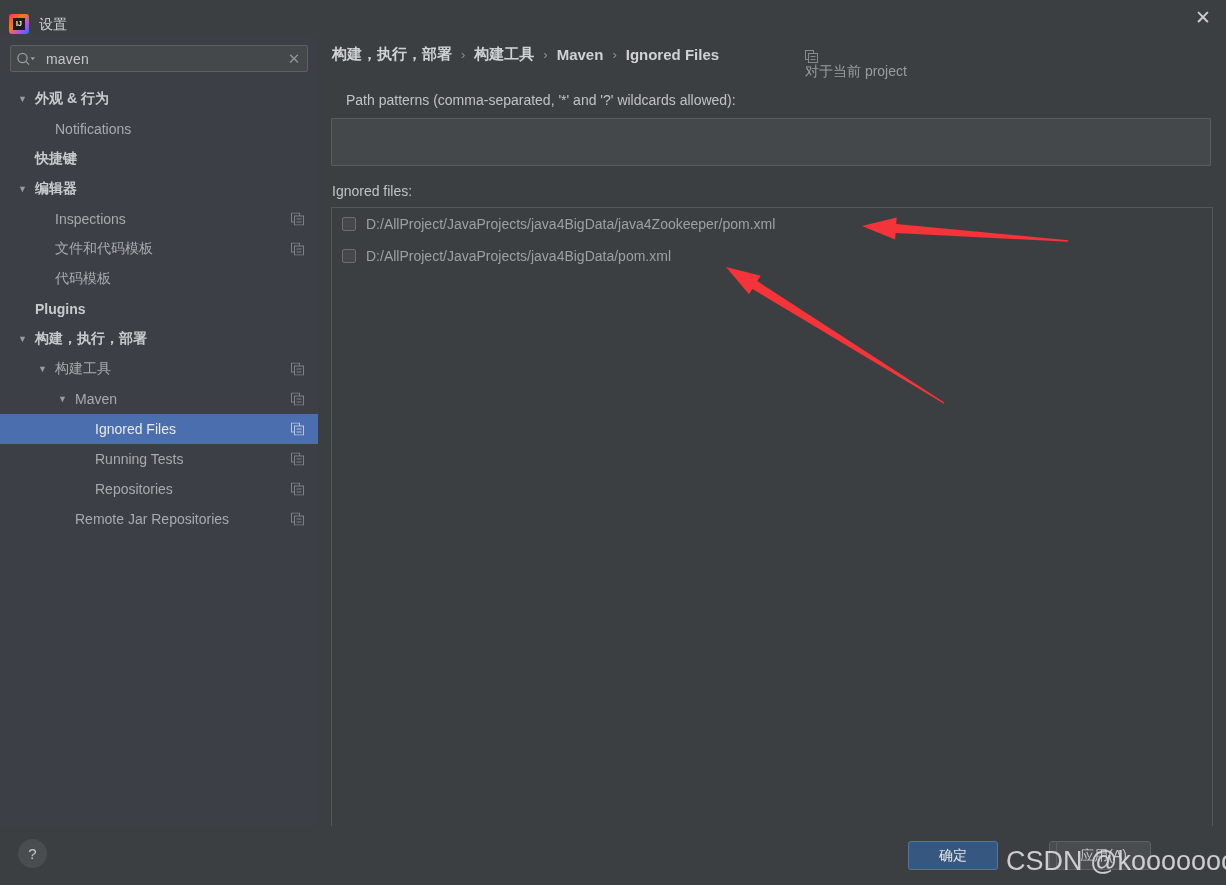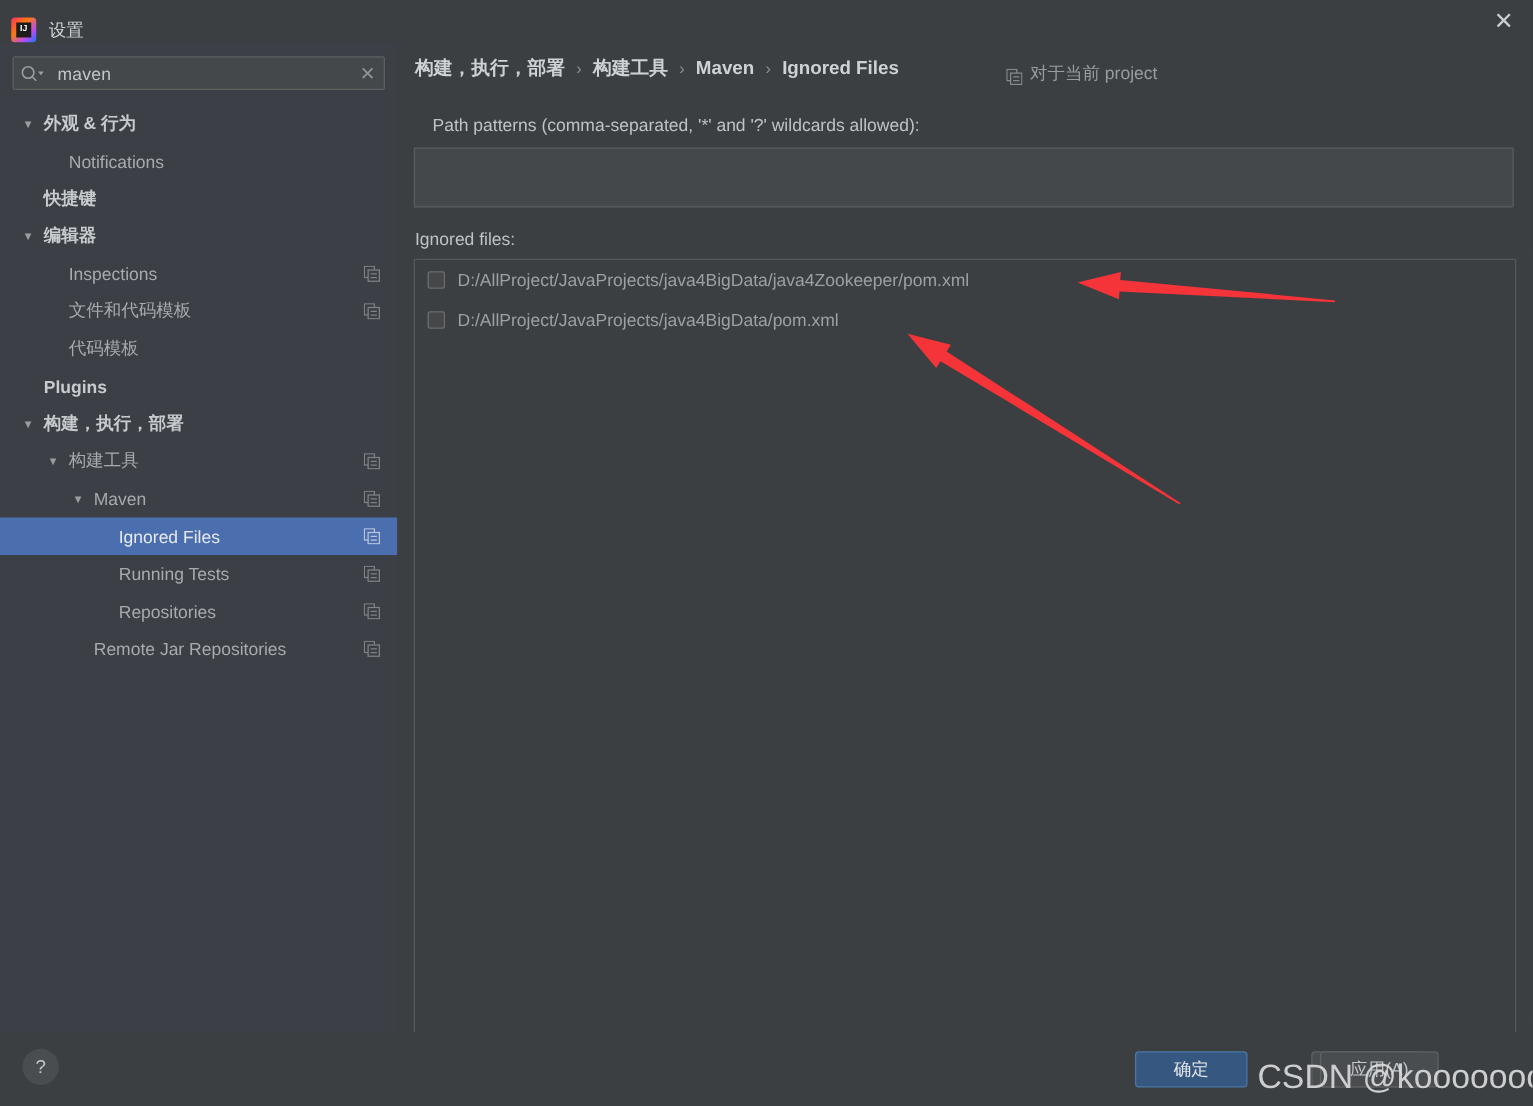--- a/index.html
+++ b/index.html
@@ -180,24 +180,25 @@
   .bc-sep {
     margin: 0 9px;
     color: #8d9093;
     font-size: 13px;
     font-weight: normal;
   }
   .scope-note {
     position: absolute;
     left: 487px; top: 16px;
     display: flex;
-    align-items: flex-end;
+    align-items: flex-start;
     font-size: 14px;
     color: #9a9da0;
     white-space: nowrap;
+    flex-direction: column;
   }
   .scope-note .copy-glyph {
     width: 13px; height: 13px;
     margin-right: 6px;
     opacity: 0.8;
   }
 
   .field-label {
     position: absolute;
     font-size: 14px;

